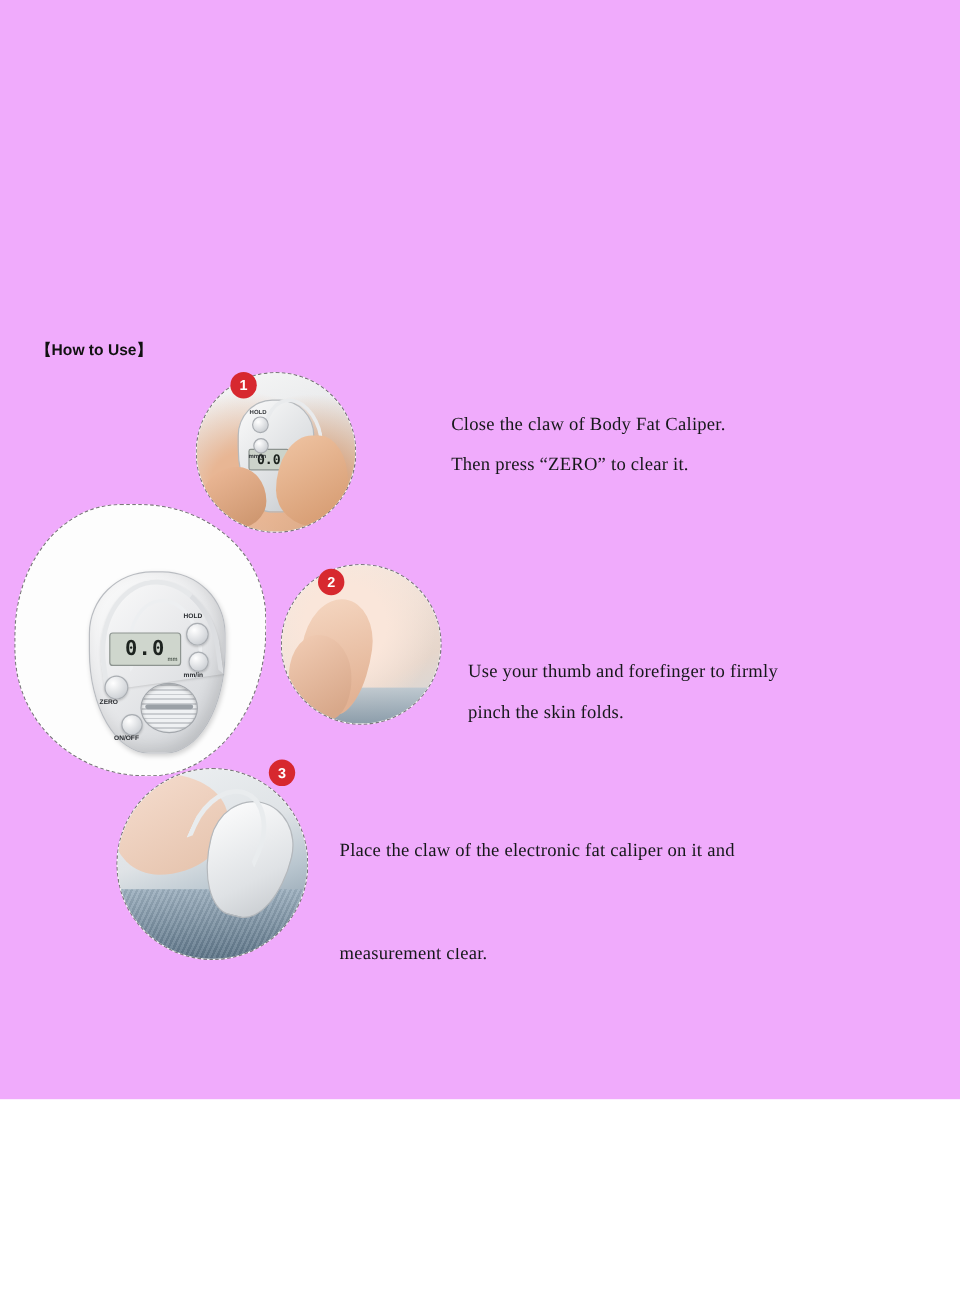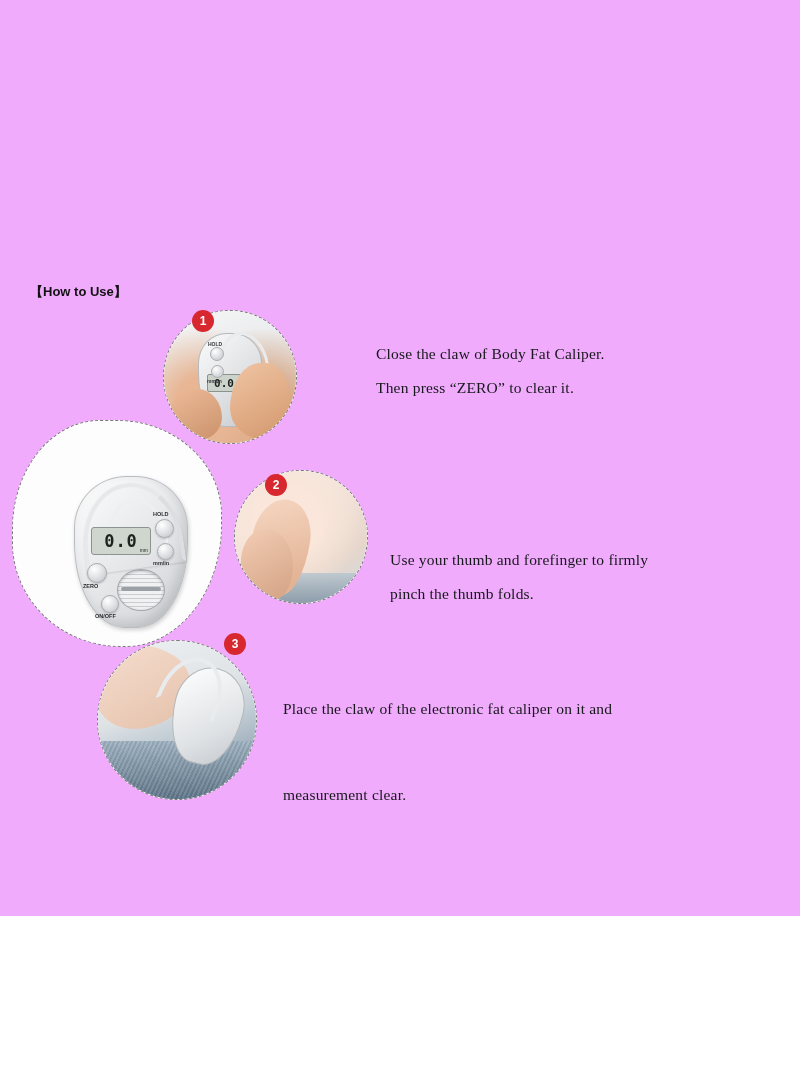--- a/index.html
+++ b/index.html
@@ -420,21 +420,21 @@
   <div class="bubble bubble-2">
     <div class="photo p2">
       <div class="p2-denim"></div>
       <div class="p2-finger"></div>
       <div class="p2-finger2"></div>
     </div>
   </div>
   <div class="badge badge-2">2</div>
   <div class="step-text step-text-2">
     <div>Use your thumb and forefinger to firmly</div>
-    <div>pinch the thumb folds.</div>
+    <div>pinch the skin folds.</div>
   </div>
 
   <div class="bubble bubble-3">
     <div class="photo p3">
       <div class="p3-skin"></div>
       <div class="p3-denim"></div>
       <div class="p3-device"></div>
       <div class="p3-claw"></div>
     </div>
   </div>

